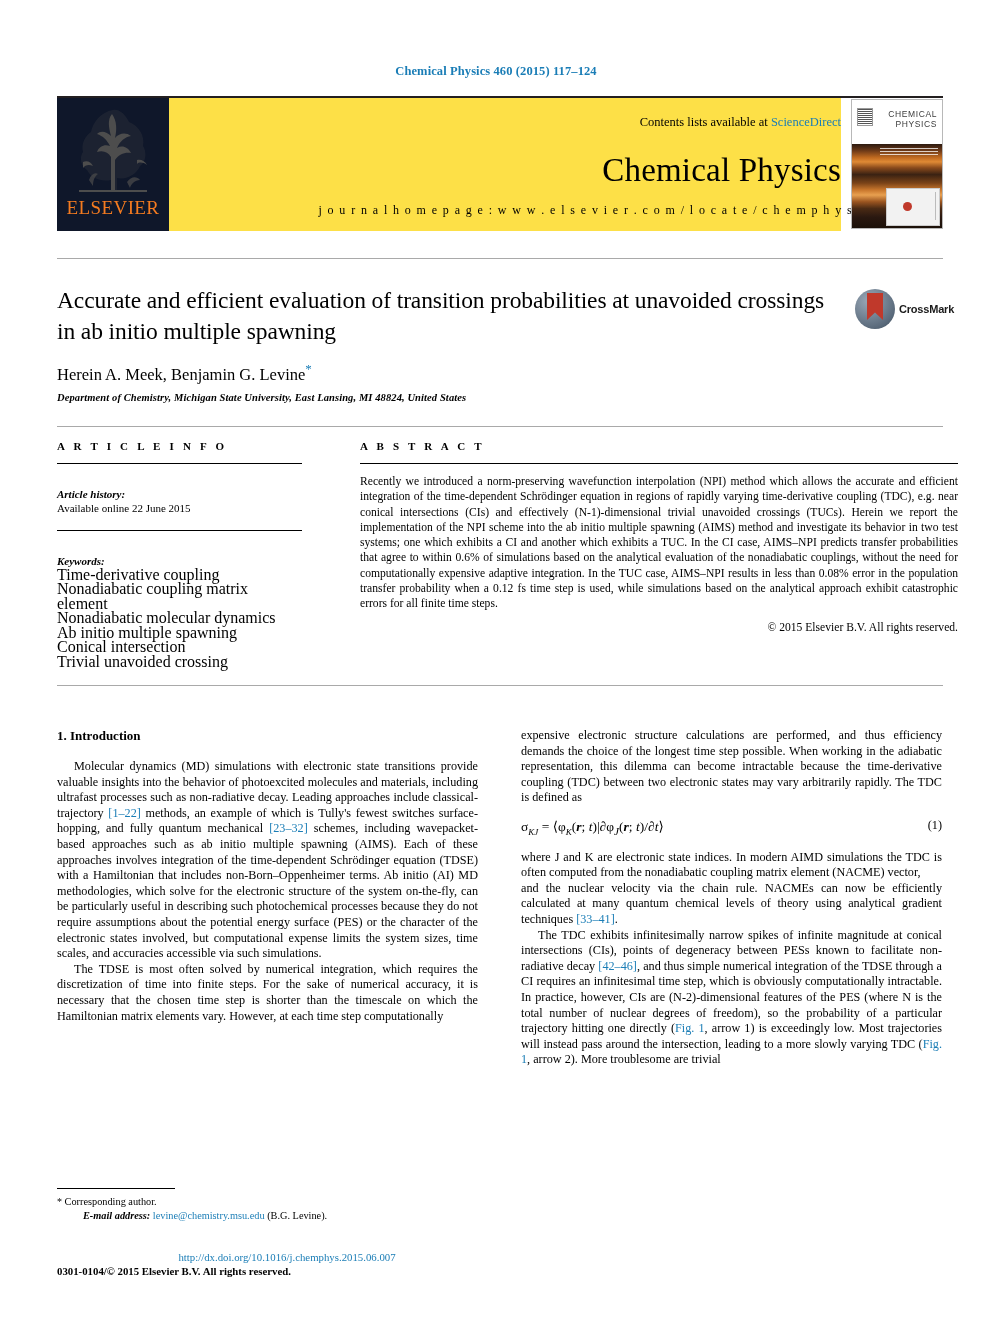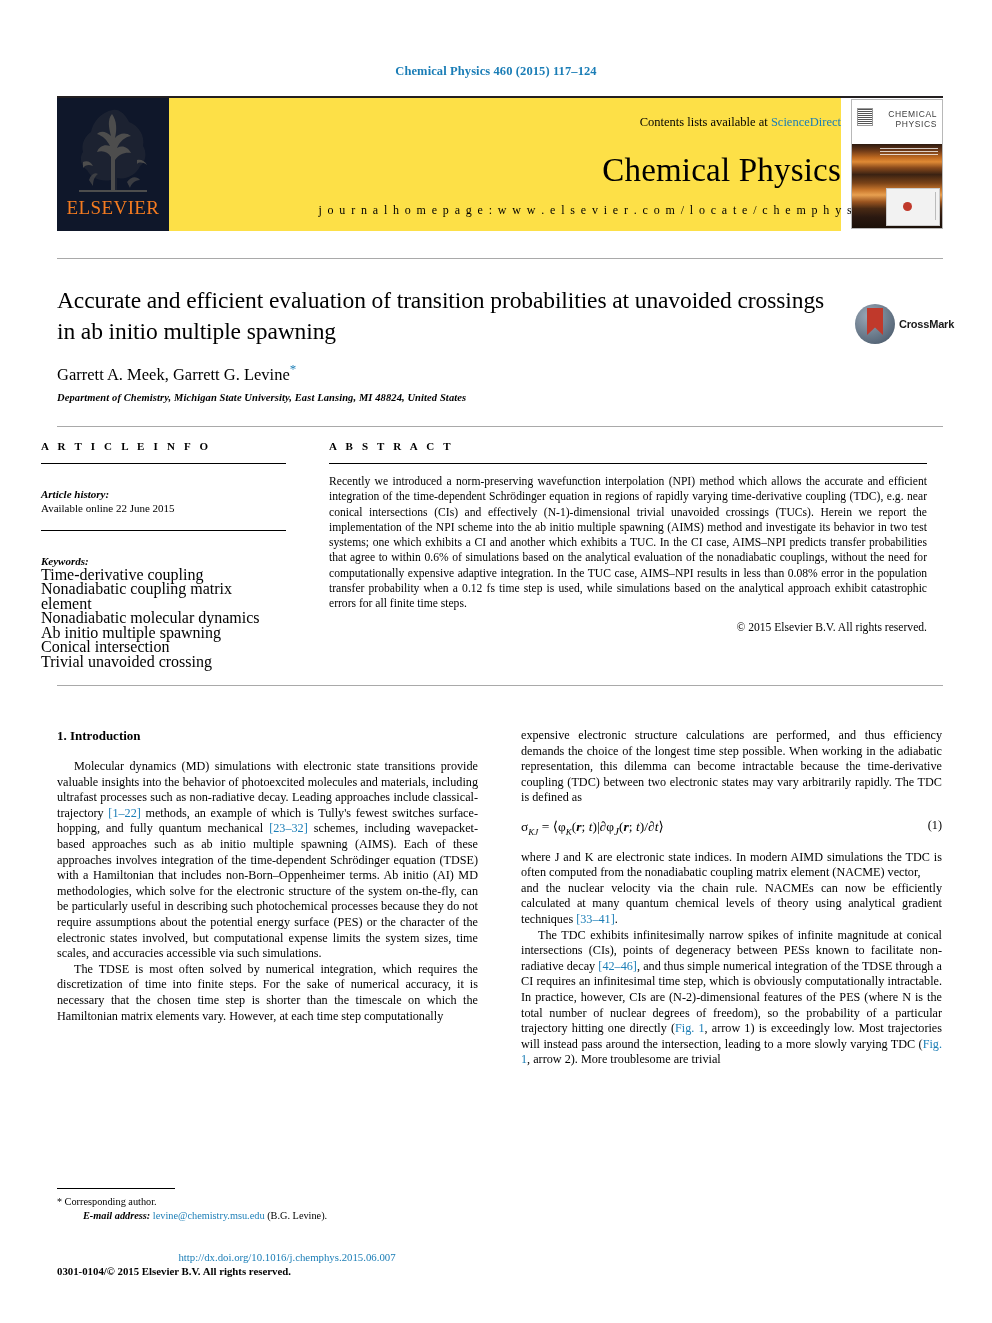--- a/index.html
+++ b/index.html
@@ -199,21 +199,21 @@
     font-size: 23.5px;
     line-height: 31px;
     width: 790px;
     margin: 0;
     font-weight: 400;
     letter-spacing: -0.1px;
   }
   .crossmark {
     position: absolute;
     right: 0;
-    top: 18px;
+    top: 3px;
     width: 88px;
     height: 42px;
     display: flex;
     align-items: center;
     gap: 4px;
   }
   .cm-badge {
     width: 40px; height: 40px;
     border-radius: 50%;
     background: radial-gradient(circle at 35% 30%, #9aa9b8, #5b6b7c 70%, #3d4a58);
@@ -254,24 +254,24 @@
   .info-rule {
     position: absolute;
     top: 426px;
     left: 57px;
     width: 886px;
     border-top: 0.8px solid #a9a9a9;
   }
   .infoabs {
     position: absolute;
     top: 440px;
-    left: 41px;
+    left: 57px;
     width: 886px;
     display: flex;
-    gap: 43px;
+    gap: 58px;
   }
   .col-info { width: 245px; flex: 0 0 245px; }
   .col-abs  { width: 598px; flex: 0 0 598px; }
   .sec-head {
     font-family: "Liberation Serif", serif;
     font-weight: bold;
     font-size: 11px;
     letter-spacing: 3.2px;
   }
   .thin-rule { border-top: 0.8px solid #000; margin: 11px 0 9px 0; }
@@ -459,21 +459,21 @@
 
   <div class="title-rule"></div>
 
   <div class="title-area">
     <div class="crossmark">
       <div class="cm-badge"></div>
       <div class="cm-text">CrossMark</div>
     </div>
     <h1 class="art-title">Accurate and efficient evaluation of transition probabilities at unavoided crossings in ab initio multiple spawning</h1>
     <div class="authors">
-      <span>Garrett A. Meek, Garrett G. Levine</span><span class="star">*</span>
+      <span>Herein A. Meek, Benjamin G. Levine</span><span class="star">*</span>
     </div>
     <div class="affil">Department of Chemistry, Michigan State University, East Lansing, MI 48824, United States</div>
   </div>
 
   <div class="info-rule"></div>
 
   <div class="infoabs">
 
     <div class="col-info">
       <div class="sec-head">A R T I C L E   I N F O</div>

